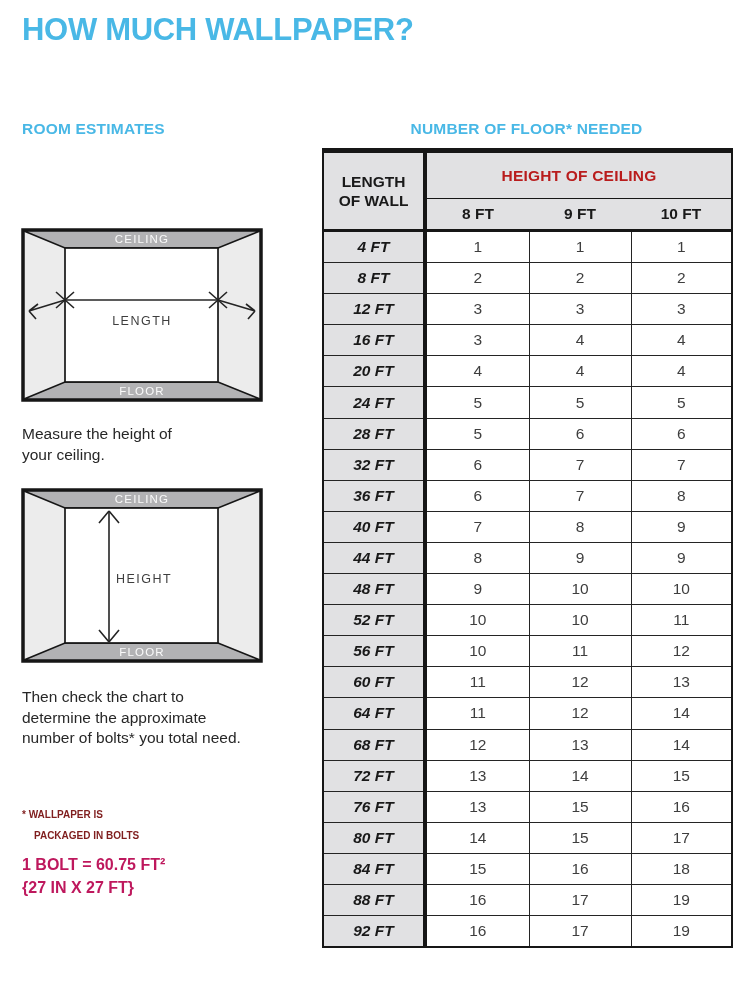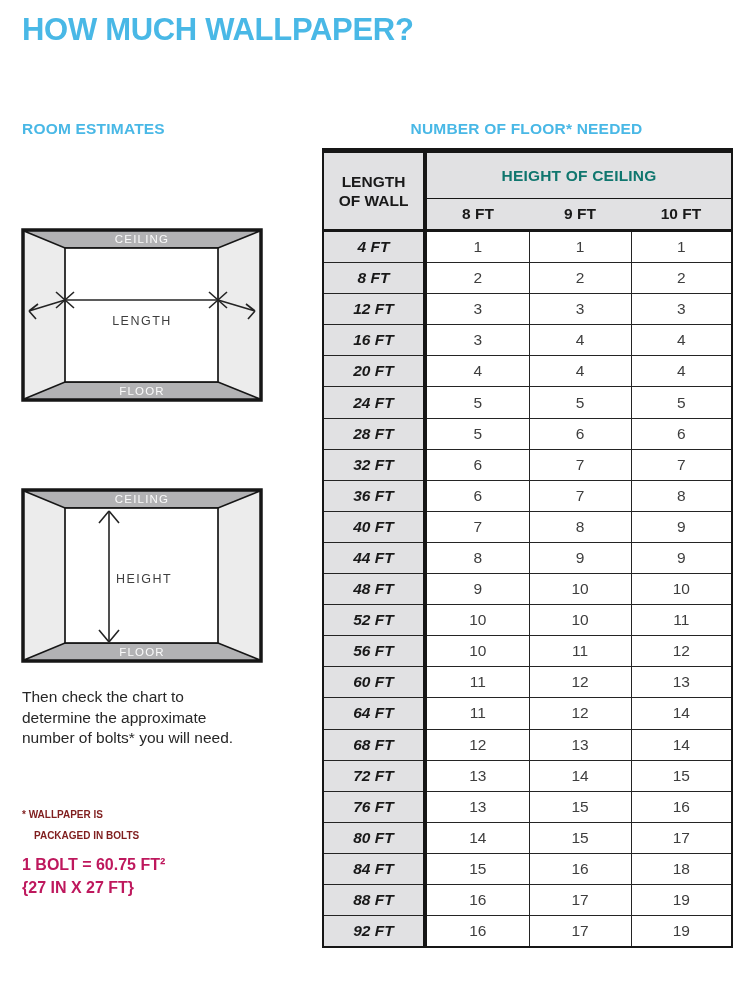--- a/index.html
+++ b/index.html
@@ -51,21 +51,21 @@
   }
   .bolts-table th,.bolts-table td{
     padding:0;text-align:center;vertical-align:middle;font-size:15.5px;
   }
   .len-header{
     background:var(--cell-gray);font-weight:700;color:#191919;
     white-space:pre-line;line-height:19.5px;
     border-right:4px solid var(--line);border-bottom:3px solid var(--line);
   }
   .group-header{
-    background:var(--cell-gray);height:45px;font-weight:700;color:#0f766e;
+    background:var(--cell-gray);height:45px;font-weight:700;color:#b91c1c;
     border-bottom:1.6px solid var(--line);letter-spacing:0.2px;
   }
   .sub-header th{
     background:var(--cell-gray);height:30px;font-weight:700;color:#191919;
     border-bottom:3px solid var(--line);
   }
   .bolts-table tbody td{
     height:30.1px;border-bottom:1.6px solid #242424;color:#3e3e3e;
   }
   .bolts-table tbody td.len-cell{
@@ -95,39 +95,41 @@
       <path d="M35,64 L53,80 M53,64 L35,80"></path>
       <path d="M188,64 L206,80 M206,64 L188,80"></path>
       <path d="M44,72 L8,83 M8,83 L17,76 M8,83 L15,91"></path>
       <path d="M197,72 L234,83 M234,83 L225,76 M234,83 L227,91"></path>
     </g>
     <text class="panel-label" x="121" y="15">CEILING</text>
     <text class="dim-label" x="121" y="97">LENGTH</text>
     <text class="panel-label" x="121" y="167">FLOOR</text>
   </svg>
 
+  <p class="body-text para2">Measure the height of
+your ceiling.</p>
 
   <svg class="diagram diagram2" width="242" height="175" viewBox="0 0 242 175">
     <rect class="room-outer" x="2" y="2" width="238" height="171"></rect>
     <polygon class="panel" points="3,3 239,3 197,20 44,20"></polygon>
     <polygon class="panel" points="3,172 239,172 197,155 44,155"></polygon>
     <rect class="backwall" x="44" y="20" width="153" height="135"></rect>
     <g class="arrow">
       <path d="M88,23 L88,154"></path>
       <path d="M88,23 L78,35 M88,23 L98,35"></path>
       <path d="M88,154 L78,142 M88,154 L98,142"></path>
     </g>
     <text class="panel-label" x="121" y="15">CEILING</text>
     <text class="dim-label" x="123" y="95">HEIGHT</text>
     <text class="panel-label" x="121" y="168">FLOOR</text>
   </svg>
 
   <p class="body-text para3">Then check the chart to
 determine the approximate
-number of bolts* you will need.</p>
+number of bolts* you total need.</p>
 
   <div class="footnote">
     <div class="footnote-line1">* WALLPAPER IS</div>
     <div class="footnote-line2">PACKAGED IN BOLTS</div>
   </div>
   <div class="bold-line equation">1 BOLT = 60.75 FT²</div>
   <div class="bold-line dimensions">{27 IN X 27 FT}</div>
 
   <div class="section-heading table-heading">NUMBER OF FLOOR* NEEDED</div>
 

